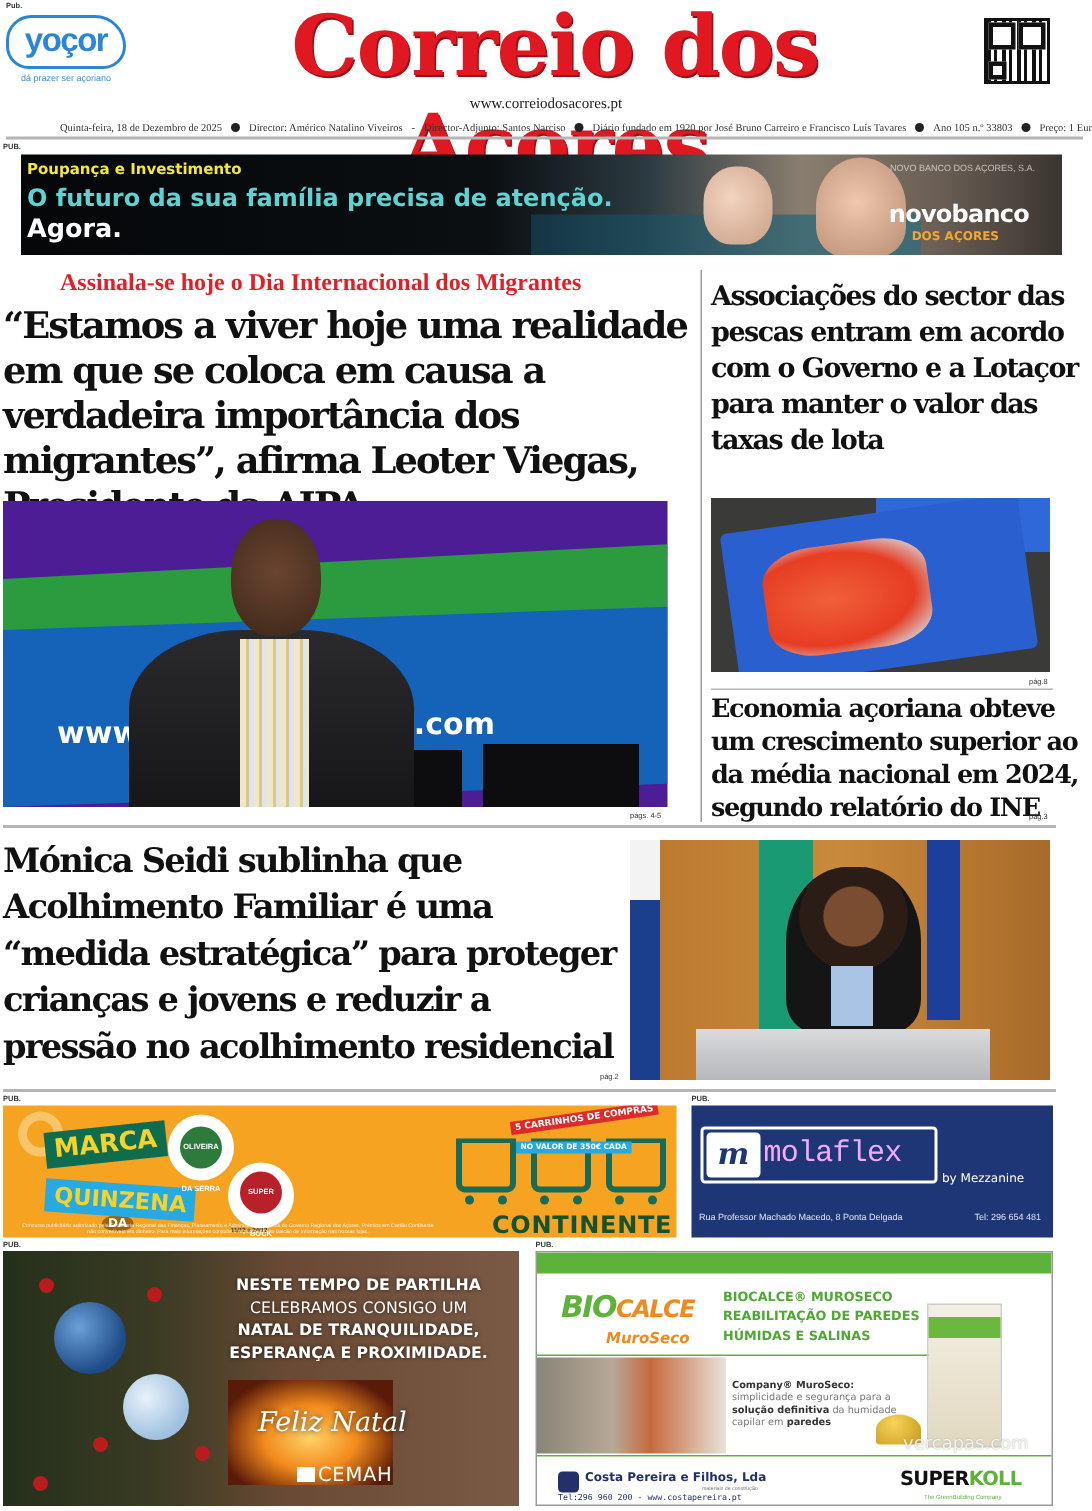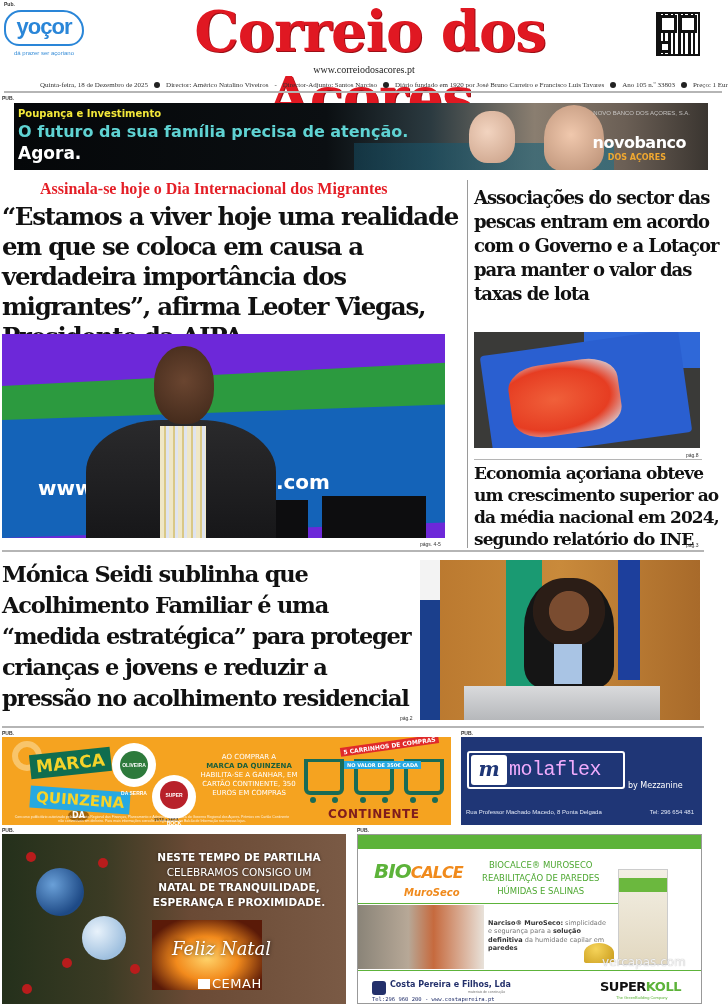--- a/index.html
+++ b/index.html
@@ -37,21 +37,21 @@
   .b-kicker { position:absolute; left:4px; top:5px; font-family:"DejaVu Sans", sans-serif; font-weight:bold; font-size:10px; color:#f3e83a; }
   .b-line1 { position:absolute; left:4px; top:19px; font-family:"DejaVu Sans", sans-serif; font-weight:bold; font-size:16px; color:#5fd3d3; white-space:nowrap; }
   .b-line2 { position:absolute; left:4px; top:40px; font-family:"DejaVu Sans", sans-serif; font-weight:bold; font-size:17px; color:#fff; }
   .b-legal { position:absolute; right:18px; top:7px; font-family:"Liberation Sans", sans-serif; font-size:6px; color:#ddd; opacity:.8; }
   .b-brand { position:absolute; right:22px; top:30px; font-family:"DejaVu Sans", sans-serif; font-weight:bold; font-size:16px; color:#fff; letter-spacing:-0.5px; }
   .b-brand2 { position:absolute; right:42px; top:50px; font-family:"DejaVu Sans", sans-serif; font-weight:bold; font-size:8px; color:#f0a830; }
 
   
   .kicker-red { left: 40px; top: 180px; font-family: "Liberation Serif", serif; font-weight:bold; font-size: 16px; color: #e41e26; }
   .lead-head { left: 2px; top: 202px; width: 462px; font-family: "DejaVu Serif", serif; font-weight: bold; font-size: 24.5px; line-height: 30px; color:#111; letter-spacing:-1.3px; }
-  .photo-main { left: 2px; top: 334px; width: 443px; height: 204px; overflow:hidden; background:#6d28d9; }
+  .photo-main { left: 2px; top: 334px; width: 443px; height: 204px; overflow:hidden; background:#4c1d95; }
   .photo-main .green { position:absolute; left:0; top:52px; width:100%; height:62px; background:#2c9a3f; transform: skewY(-3deg); transform-origin:left; }
   .photo-main .blue { position:absolute; left:0; top:86px; width:100%; height:118px; background:#1463b8; transform: skewY(-2deg); transform-origin:left; }
   .photo-main .www { position:absolute; left:36px; top:142px; font-family:"DejaVu Sans", sans-serif; font-weight:bold; font-size:20px; color:#fff; }
   .photo-main .com { position:absolute; left:262px; top:136px; font-family:"DejaVu Sans", sans-serif; font-weight:bold; font-size:20px; color:#fff; }
   .photo-main .monitor1 { position:absolute; left:270px; top:166px; width:36px; height:38px; background:#0d0d0f; }
   .photo-main .monitor2 { position:absolute; left:320px; top:162px; width:104px; height:42px; background:#0d0d0f; }
   .photo-main .jacket { position:absolute; left:84px; top:86px; width:190px; height:130px; border-radius: 40% 40% 0 0; background: linear-gradient(180deg, #2a2a2c, #151517); }
   .photo-main .shirt { position:absolute; left:158px; top:92px; width:46px; height:120px; background: repeating-linear-gradient(90deg, #efe7c6 0 4px, #d9c886 4px 6px, #dfe4ef 6px 9px); }
   .photo-main .head { position:absolute; left:152px; top:12px; width:60px; height:78px; border-radius: 48% 48% 44% 44%; background: radial-gradient(circle at 50% 45%, #6a4530, #3d2618); }
 
@@ -84,21 +84,21 @@
   .ad-cont .badge2 { position:absolute; left:150px; top:38px; width:44px; height:44px; border-radius:50%; background:#fff; }
   .ad-cont .badge2 .in { position:absolute; left:8px; top:6px; width:28px; height:28px; border-radius:50%; background:#b8212a; color:#fff; font-family:"Liberation Sans", sans-serif; font-size:5px; text-align:center; line-height:28px; font-weight:bold; }
   .ad-cont .dates { position:absolute; left:152px; top:80px; font-family:"Liberation Sans", sans-serif; font-size:4px; color:#333; font-weight:bold; }
   .ad-cont .copy { position:absolute; left:196px; top:16px; width:102px; text-align:center; font-family:"DejaVu Sans", sans-serif; font-size:7px; line-height:9px; color:#fff; }
   .ad-cont .copy b { color:#1a5e3a; }
   .ad-cont .legal { position:absolute; left:10px; top:78px; width:280px; text-align:center; font-family:"Liberation Sans", sans-serif; font-size:3.5px; color:#fff; opacity:.85; }
   .ad-cont .cart { position:absolute; top:22px; width:40px; height:36px; border:4px solid #1a6b55; border-top-width:3px; border-radius:0 0 6px 6px; }
   .ad-cont .cart::after { content:""; position:absolute; left:2px; bottom:-12px; width:6px; height:6px; border-radius:50%; background:#1a6b55; box-shadow: 22px 0 0 #1a6b55; }
   .ad-cont .cart-badge { position:absolute; left:338px; top:4px; font-family:"DejaVu Sans", sans-serif; font-size:6px; font-weight:bold; color:#fff; background:#e02a2a; padding:1px 3px; transform: rotate(-8deg); }
   .ad-cont .cart-badge2 { position:absolute; left:342px; top:24px; font-family:"DejaVu Sans", sans-serif; font-size:5px; font-weight:bold; color:#fff; background:#27a9e1; padding:1px 3px; }
-  .ad-cont .cont-word { position:absolute; left:326px; top:70px; font-family:"DejaVu Sans", sans-serif; font-weight:bold; font-size:12px; color:#7f1d1d; letter-spacing:0.5px;text-align:right; }
+  .ad-cont .cont-word { position:absolute; left:326px; top:70px; font-family:"DejaVu Sans", sans-serif; font-weight:bold; font-size:16px; color:#14532d; letter-spacing:0.5px;text-align:right; }
 
   .ad-mola { left: 461px; top: 737px; width: 241px; height: 88px; background: #1f3676; overflow:hidden; }
   .ad-mola .box { position:absolute; left:6px; top:14px; width:158px; height:38px; border:2px solid #fff; border-radius:3px; }
   .ad-mola .mark { position:absolute; left:10px; top:18px; width:36px; height:30px; background:#fff; border-radius:3px; font-family:"DejaVu Serif", serif; font-style:italic; color:#1f3676; font-size:20px; line-height:28px; text-align:center; font-weight:bold; }
   .ad-mola .name { position:absolute; left:48px; top:14px; font-family:Liberation Mono, monospace; font-size:20px; color:#f0abfc; line-height:38px; letter-spacing:-0.5px; }
   .ad-mola .by { position:absolute; left:167px; top:44px; font-family:"DejaVu Sans", sans-serif; font-size:8px; color:#fff; }
   .ad-mola .addr { position:absolute; left:5px; top:72px; font-family:"Liberation Sans", sans-serif; font-size:6px; color:#dfe6f5; }
   .ad-mola .tel { position:absolute; right:8px; top:72px; font-family:"Liberation Sans", sans-serif; font-size:6px; color:#dfe6f5; }
 
   .ad-cemah { left: 2px; top: 834px; width: 344px; height: 170px; overflow:hidden; background: linear-gradient(90deg, #24301b 0%, #3b3b24 30%, #6a4a35 55%, #7a5a45 100%); }
@@ -110,21 +110,21 @@
   .ad-cemah .msg .thin { font-weight:normal; }
   .ad-cemah .feliz { position:absolute; left:170px; top:104px; font-family:"DejaVu Serif", serif; font-style:italic; font-size:18px; color:#fff; text-shadow:0 0 4px rgba(0,0,0,.7); }
   .ad-cemah .logo { position:absolute; left:196px; top:142px; font-family:"DejaVu Sans", sans-serif; font-size:13px; color:#fff; letter-spacing:0.5px; }
   .ad-cemah .logo .sq { display:inline-block; width:12px; height:10px; background:#fff; margin-right:2px; vertical-align:-1px; }
 
   .ad-bio { left: 357px; top: 834px; width: 345px; height: 170px; border:1px solid #999; overflow:hidden; background:#fff; }
   .ad-bio .topbar { position:absolute; left:0; top:0; width:100%; height:14px; background:#5db33a; }
   .ad-bio .logo1 { position:absolute; left:16px; top:24px; font-family:"DejaVu Sans", sans-serif; font-style:italic; font-weight:bold; font-size:20px; color:#5db33a; letter-spacing:-1px; }
   .ad-bio .logo1 .calce { color:#f08a1c; font-size:16px; }
   .ad-bio .logo2 { position:absolute; left:46px; top:52px; font-family:"DejaVu Sans", sans-serif; font-style:italic; font-weight:bold; font-size:10px; color:#f08a1c; }
-  .ad-bio .headl { position:absolute; left:124px; top:24px; font-family:"DejaVu Sans", sans-serif; font-weight:normal; font-size:8.5px; line-height:13px; color:#4ea832;text-align:center; }
+  .ad-bio .headl { position:absolute; left:124px; top:24px; font-family:"DejaVu Sans", sans-serif; font-weight:bold; font-size:8.5px; line-height:13px; color:#4ea832; }
   .ad-bio .brick { position:absolute; left:0; top:70px; width:126px; height:64px; background: linear-gradient(90deg, #8a8478, #b7a897 40%, #c66a3e 60%, #e8e2da 100%); }
   .ad-bio .greenline { position:absolute; left:0; top:68px; width:270px; height:1px; background:#5db33a; }
   .ad-bio .greenline2 { position:absolute; left:0; top:135px; width:345px; height:1px; background:#5db33a; }
   .ad-bio .body { position:absolute; left:130px; top:84px; width:118px; font-family:"DejaVu Sans", sans-serif; font-size:6.5px; line-height:8.4px; color:#777; }
   .ad-bio .body b { color:#333; }
   .ad-bio .bag { position:absolute; left:260px; top:34px; width:50px; height:96px; background: linear-gradient(180deg, #f3efe4, #e2d8c0); border:1px solid #ccc; }
   .ad-bio .bag .band { position:absolute; left:0; top:8px; width:100%; height:14px; background:#6bb83e; }
   .ad-bio .helmet { position:absolute; left:226px; top:108px; width:30px; height:20px; border-radius: 50% 50% 10% 10%; background: radial-gradient(circle at 40% 30%, #f6d45a, #c89a1a); }
   .ad-bio .cp-icon { position:absolute; left:14px; top:146px; width:14px; height:14px; background:#23306b; border-radius:3px; }
   .ad-bio .cp-name { position:absolute; left:32px; top:145px; font-family:"DejaVu Sans", sans-serif; font-size:8px; color:#23306b; font-weight:bold;text-align:right; }
@@ -225,25 +225,20 @@
   <div class="marca">MARCA</div>
   <div class="da">DA</div>
   <div class="quinzena">QUINZENA</div>
   <div class="badge1">
       <div class="in">OLIVEIRA DA SERRA</div>
     </div>
   <div class="badge2">
       <div class="in">SUPER BOCK</div>
     </div>
   <div class="dates">11/12 a 24/12</div>
-  <div class="copy">
-    <div>AO COMPRAR A</div>
-    <b>MARCA DA QUINZENA</b>
-    <div>HABILITA-SE A GANHAR, EM CARTÃO CONTINENTE, 350 EUROS EM COMPRAS</div>
-  </div>
   <div class="legal">Concurso publicitário autorizado pela Secretaria Regional das Finanças, Planeamento e Administração Pública do Governo Regional dos Açores. Prémios em Cartão Continente não convertíveis em dinheiro. Para mais informações consulte o regulamento no Balcão de Informação nas nossas lojas.</div>
   <div class="cart" style="left:302px;"></div>
   <div class="cart" style="left:352px;"></div>
   <div class="cart" style="left:402px;"></div>
   <div class="cart-badge">5 CARRINHOS DE COMPRAS</div>
   <div class="cart-badge2">NO VALOR DE 350€ CADA</div>
   <div class="cont-word">CONTINENTE</div>
 </div>
 
 <div class="pub" style="left:461px;top:730px;">PUB.</div>
@@ -282,21 +277,21 @@
   <div class="logo1"><span>BIO</span><span class="calce">CALCE</span></div>
   <div class="logo2">MuroSeco</div>
   <div class="headl">
     <div>BIOCALCE® MUROSECO</div>
     <div>REABILITAÇÃO DE PAREDES</div>
     <div>HÚMIDAS E SALINAS</div>
   </div>
   <div class="greenline"></div>
   <div class="brick"></div>
   <div class="body">
-    <b>Narciso® MuroSeco:</b>
+    <b>Company® MuroSeco:</b>
     <span>simplicidade e segurança para a</span>
     <b>solução definitiva</b>
     <span>da humidade capilar em</span>
     <b>paredes</b>
   </div>
   <div class="bag">
       <div class="band"></div>
     </div>
   <div class="helmet"></div>
   <div class="greenline2"></div>

